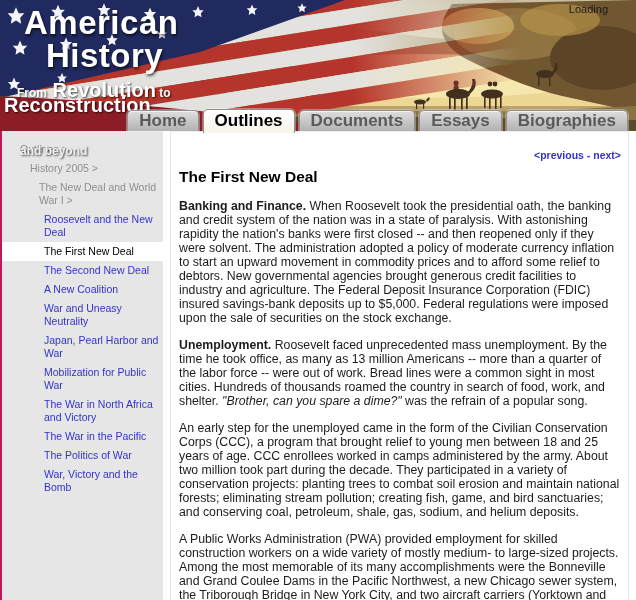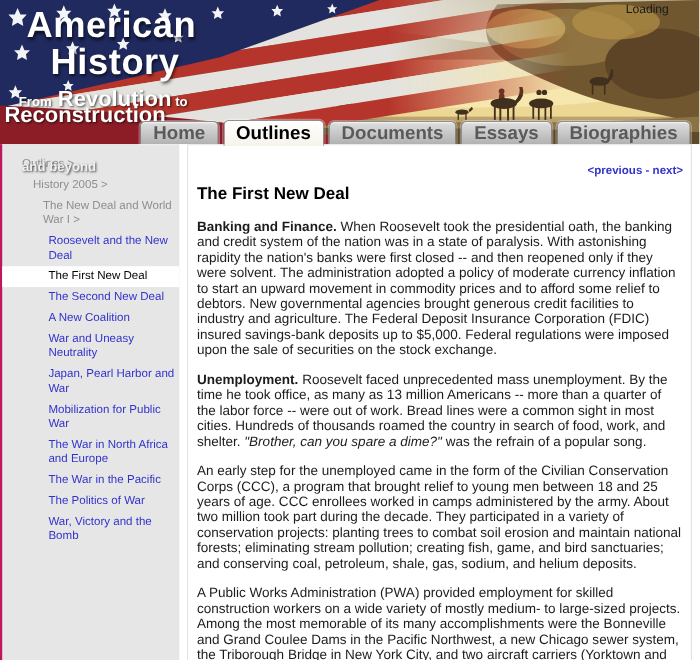--- a/index.html
+++ b/index.html
@@ -195,21 +195,21 @@
       <div class="crumb c1">Outlines &gt;</div>
       <div class="crumb c2">History 2005 &gt;</div>
       <div class="crumb c3">The New Deal and World War I &gt;</div>
       <div class="navlink">Roosevelt and the New Deal</div>
       <div class="navlink current">The First New Deal</div>
       <div class="navlink">The Second New Deal</div>
       <div class="navlink">A New Coalition</div>
       <div class="navlink">War and Uneasy Neutrality</div>
       <div class="navlink">Japan, Pearl Harbor and War</div>
       <div class="navlink">Mobilization for Public War</div>
-      <div class="navlink">The War in North Africa and Europe</div>
+      <div class="navlink">The War in North Africa and Victory</div>
       <div class="navlink">The War in the Pacific</div>
       <div class="navlink">The Politics of War</div>
       <div class="navlink">War, Victory and the Bomb</div>
     </aside>
 
     <main class="content">
       <div class="pn"><a>&lt;previous</a><span> - </span><a>next&gt;</a></div>
 
       <h1>The First New Deal</h1>
 

